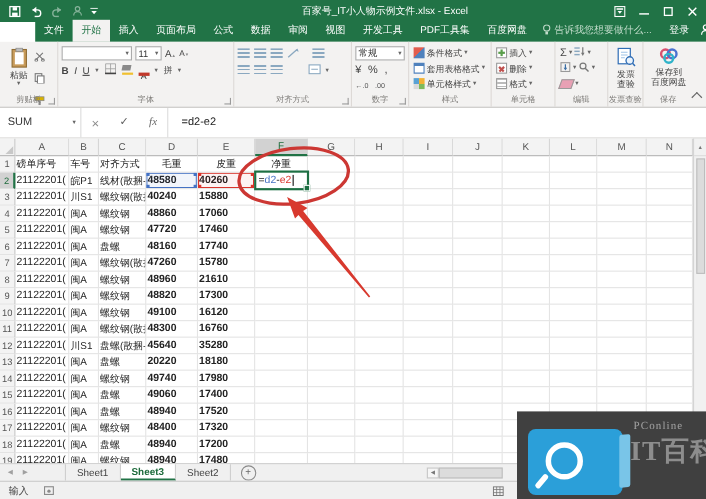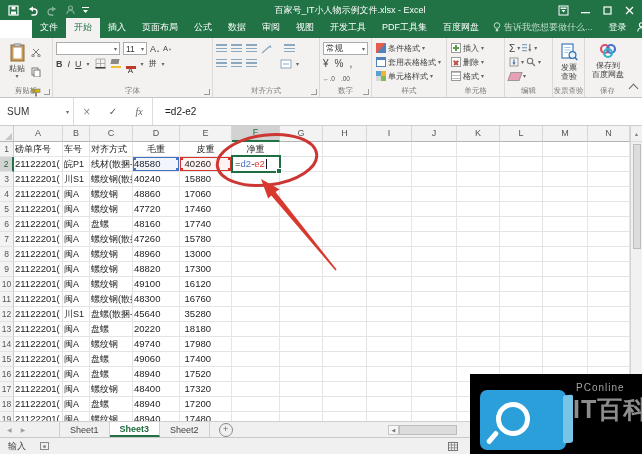--- a/index.html
+++ b/index.html
@@ -65,21 +65,21 @@
   .sheet{position:absolute;top:126px;left:0;width:630px;height:295px;overflow:hidden;background:#fff;}
   .colhdrs{display:flex;height:16px;}
   .corner{width:14px;flex:none;background:#f3f3f3;border-right:1px solid #c9c9c9;border-bottom:1px solid #b6b6b6;position:relative;box-sizing:border-box;}
   .corner i{position:absolute;right:1px;bottom:1px;width:0;height:0;border-bottom:7px solid #c8c8c8;border-left:7px solid transparent;}
   .colh{flex:none;background:#f3f3f3;border-right:1px solid #d6d6d6;border-bottom:1px solid #b6b6b6;font-size:9px;color:#555;text-align:center;line-height:15px;box-sizing:border-box;}
   .colh.sel{background:#d2d2d2;color:#1e6b3c;border-bottom:2px solid #217346;line-height:13px;}
   .grow{display:flex;height:15px;box-sizing:border-box;}
   .rn{width:14px;flex:none;background:#f3f3f3;border-right:1px solid #c9c9c9;border-bottom:1px solid #e2e2e2;font-size:8.5px;color:#555;text-align:center;line-height:14px;box-sizing:border-box;}
   .rn.hl{background:#d2d2d2;color:#1e6b3c;border-right:2px solid #217346;}
   .cell{flex:none;border-right:1px solid #e4e4e4;border-bottom:1px solid #e4e4e4;box-sizing:border-box;overflow:hidden;white-space:nowrap;font-size:9.5px;line-height:14px;color:#222;padding:0 1px;}
-  .cell.num{text-align:right;padding-right:20px;font-size:9.5px;}
+  .cell.num{text-align:left;padding-right:20px;font-size:9.5px;font-weight:bold;}
   .cell.ctr{text-align:center;}
   .cell.cjk{font-size:9px;}
   .rel{position:relative;}
   .refov{position:absolute;inset:0;border:1px solid;pointer-events:none;box-sizing:border-box;}
   .rh{position:absolute;width:3px;height:3px;}
   .rh.lt{left:-1px;top:-1px}.rh.rt{right:-1px;top:-1px}.rh.lb{left:-1px;bottom:-1px}.rh.rb{right:-1px;bottom:-1px}
   .f2{position:relative;overflow:visible;}
   .editbox{position:absolute;left:-1px;top:-2px;width:50px;height:18px;background:#fff;border:2px solid #1d6f43;box-sizing:border-box;display:flex;align-items:center;padding-left:2px;font-size:9.5px;z-index:6;}
   .fhandle{position:absolute;right:-3px;bottom:-3px;width:4px;height:4px;background:#1d6f43;border:1px solid #fff;}
   .tcaret{width:1px;height:10px;background:#111;margin-left:1px;}
@@ -97,21 +97,21 @@
   .hscroll{position:absolute;left:388px;top:3px;height:10px;width:86px;display:flex;align-items:center;}
   .hs-arrow{width:11px;height:10px;border:1px solid #c6c6c6;background:#f6f6f6;display:flex;align-items:center;justify-content:center;font-size:5px;color:#777;box-sizing:border-box;}
   .hs-thumb{width:58px;height:10px;background:#dcdcdc;border:1px solid #bdbdbd;box-sizing:border-box;}
   
   .statusbar{position:absolute;top:437px;left:0;right:0;height:17px;background:#f0f0f0;border-top:1px solid #c9c9c9;display:flex;align-items:center;font-size:9px;color:#444;box-sizing:border-box;}
   .mode{padding-left:8px;}
   .macroicon{margin-left:14px;width:9px;height:8px;border:1px solid #8a8a8a;position:relative;box-sizing:border-box;}
   .macroicon::after{content:"";position:absolute;left:2px;top:1.5px;width:3px;height:3px;background:#8a8a8a;border-radius:50%;}
   .gridview{position:absolute;left:448px;top:4px;}
   
-  .wm{position:absolute;right:0;bottom:0;width:172px;height:80px;background:#000000;z-index:30;}
+  .wm{position:absolute;right:0;bottom:0;width:172px;height:80px;background:#404040;z-index:30;font-family:Liberation Serif, serif;}
   .wmicon{position:absolute;left:10px;top:16px;width:86px;height:60px;background:#2b9fd9;border-radius:7px;}
   .wmfold{position:absolute;right:-7px;top:5px;width:10px;height:48px;background:#79c5e8;border-radius:2px;transform:skewY(-6deg);}
   .wmlens{position:absolute;left:16px;top:12px;width:24px;height:24px;border:5px solid #fff;border-radius:50%;box-sizing:content-box;}
   .wmhandle{position:absolute;left:10px;top:40px;width:5px;height:15px;background:#fff;transform:rotate(40deg);border-radius:2px;}
   .wmbrand{position:absolute;left:106px;top:8px;font-size:10px;color:#a3a3a3;letter-spacing:1px;}
   .wmtitle{position:absolute;left:103px;top:19px;font-size:25px;color:#8d8d8d;font-weight:bold;letter-spacing:1px;white-space:nowrap;}
   
   .anno{position:absolute;left:0;top:0;z-index:40;pointer-events:none;}
 </style>
 </head>
@@ -600,21 +600,21 @@
           <div class="cell" style="width: 43px;"></div>
           <div class="cell" style="width: 45px;"></div>
           <div class="cell" style="width: 42px;"></div>
         </div>
         <div class="grow">
           <div class="rn">8</div>
           <div class="cell" style="width: 49px;">21122201(</div>
           <div class="cell cjk" style="width: 27px;">闽A</div>
           <div class="cell cjk" style="width: 43px;">螺纹钢</div>
           <div class="cell num" style="width: 47px;">48960</div>
-          <div class="cell num" style="width: 52px;">13000</div>
+          <div class="cell num" style="width: 52px;">21610</div>
           <div class="cell" style="width: 48px;"></div>
           <div class="cell" style="width: 43px;"></div>
           <div class="cell" style="width: 44px;"></div>
           <div class="cell" style="width: 45px;"></div>
           <div class="cell" style="width: 45px;"></div>
           <div class="cell" style="width: 43px;"></div>
           <div class="cell" style="width: 43px;"></div>
           <div class="cell" style="width: 45px;"></div>
           <div class="cell" style="width: 42px;"></div>
         </div>

